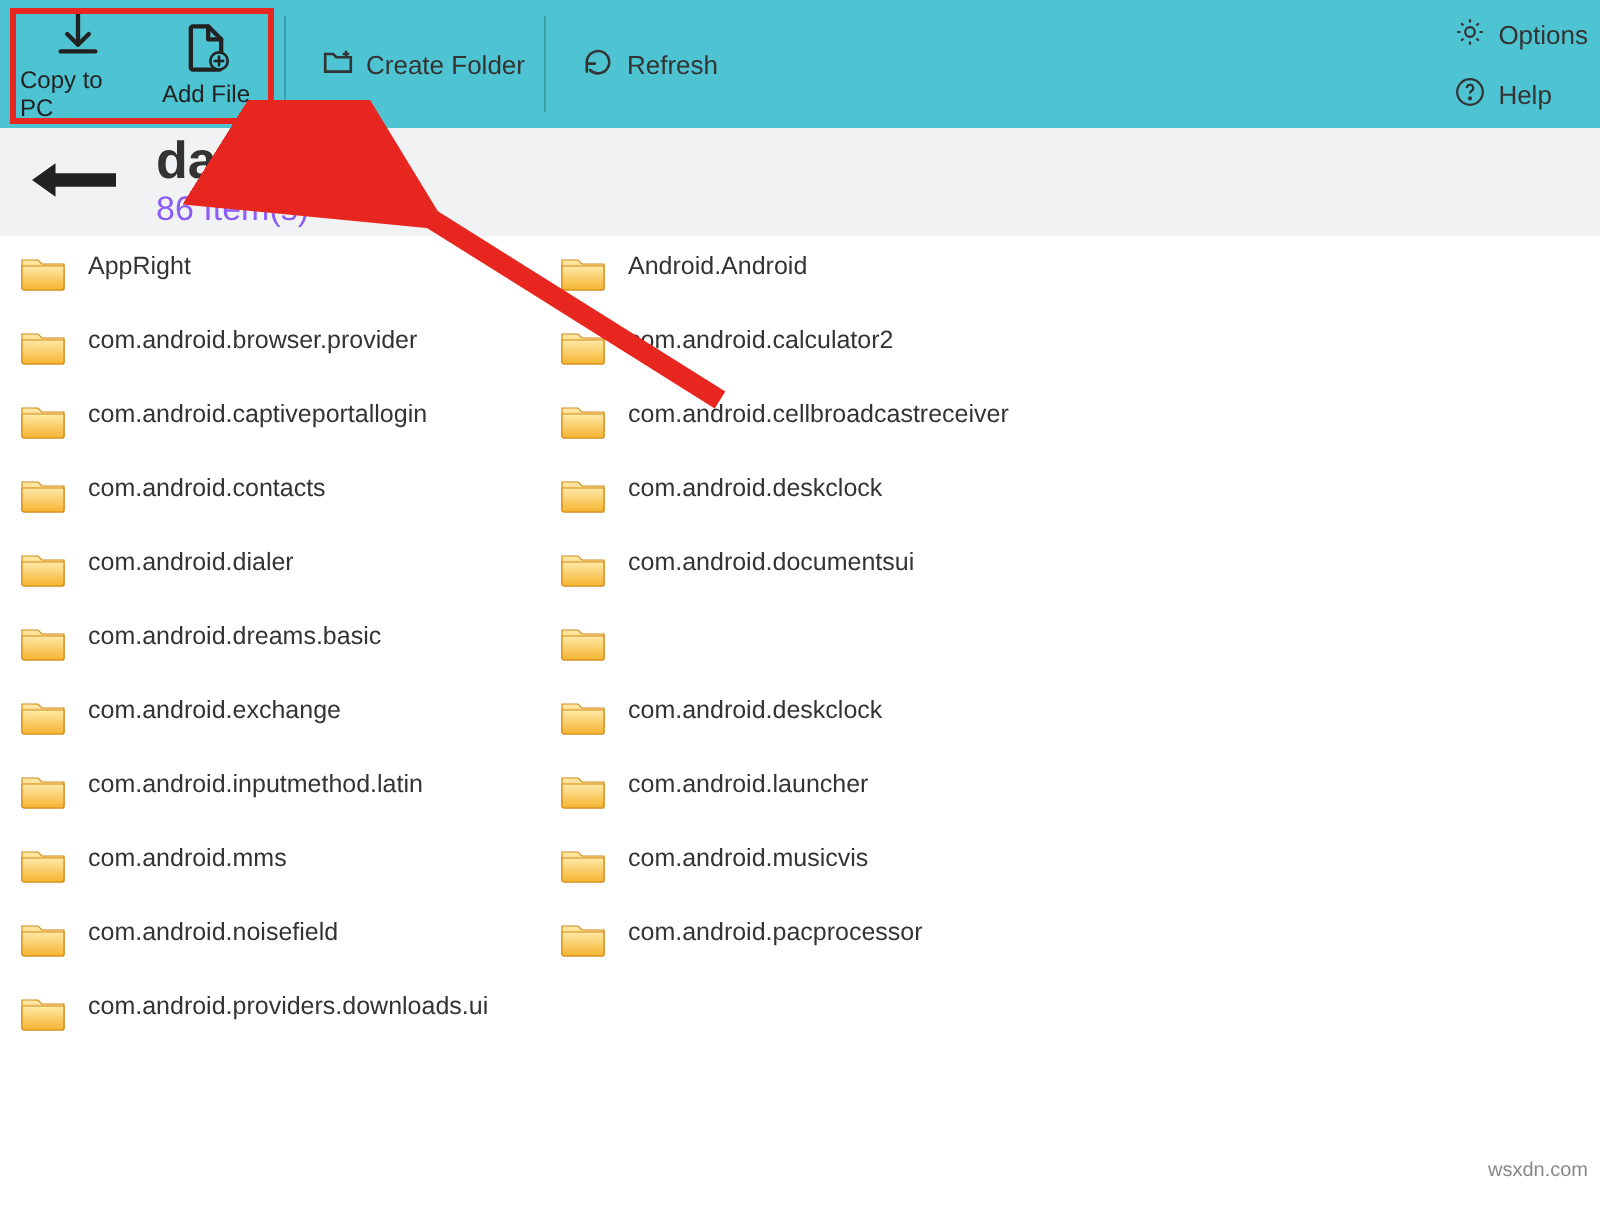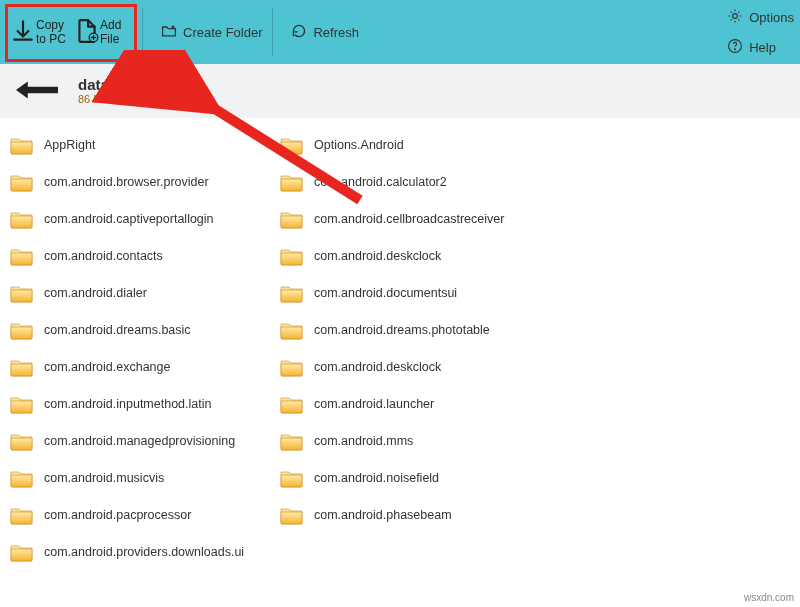--- a/index.html
+++ b/index.html
@@ -30,21 +30,21 @@
   }
   .tb-two {
     display: flex;
     flex-direction: row;
     gap: 6px;
   }
   .tb-big {
     width: 58px;
     height: 52px;
     display: flex;
-    flex-direction: row;
+    flex-direction: column;
     align-items: center;
     justify-content: center;
     font-size: 12px;
     color: #222;
     cursor: pointer;
   }
   .tb-big svg { width: 26px; height: 26px; }
   .tb-divider {
     width: 1px;
     height: 48px;
@@ -80,64 +80,64 @@
   .crumbbar {
     height: 54px;
     background: #f1f2f3;
     display: flex;
     align-items: center;
     padding: 0 16px;
   }
   .back-arrow { margin-right: 20px; cursor: pointer; }
   .back-arrow svg { width: 42px; height: 20px; }
   .crumb-title {
-    font-size: 15px;
+    font-size: 26px;
     font-weight: 600;
     color: #333;
     line-height: 1.05;
   }
   .crumb-count {
-    font-size: 11px;
-    color: #a16207;
+    font-size: 17px;
+    color: #8b5cf6;
   }
   
   .grid-wrap {
     height: 489px;
     overflow-y: scroll;
     padding: 8px 6px;
   }
   .grid-wrap::-webkit-scrollbar { width: 15px; }
   .grid-wrap::-webkit-scrollbar-track { background: #f4f4f4; }
   .grid-wrap::-webkit-scrollbar-thumb { background: #cccccc; }
   .cols {
     display: grid;
     grid-template-columns: 270px 1fr;
     column-gap: 0px;
   }
   .frow {
     display: flex;
-    align-items: center;
+    align-items: flex-start;
     height: 37px;
     cursor: pointer;
     padding-left: 4px;
     gap: 10px;
   }
   .frow span { font-size: 12.5px; color: #333; }
   .folder-icn { width: 24px; height: 20px; }
   
   .anno-arrow {
     position: absolute;
     left: 80px; top: 50px;
     width: 310px; height: 170px;
     pointer-events: none;
   }
   .watermark {
     position: absolute;
     right: 6px;
-    bottom: 4px;
+    bottom: 16px;
     font-size: 10px;
     color: #888;
   }
 </style>
 </head>
 <body>
 
 <svg width="0" height="0" style="position:absolute">
   <defs>
     <linearGradient id="fgrad" x1="0" y1="0" x2="0" y2="1">
@@ -248,21 +248,21 @@
       <div class="frow">
     <svg class="folder-icn" viewBox="0 0 24 20">
           <use href="#folder-ic"></use>
         </svg>
     <span>AppRight</span>
   </div>
       <div class="frow">
     <svg class="folder-icn" viewBox="0 0 24 20">
           <use href="#folder-ic"></use>
         </svg>
-    <span>Options.Android</span>
+    <span>Android.Android</span>
   </div>
       <div class="frow">
     <svg class="folder-icn" viewBox="0 0 24 20">
           <use href="#folder-ic"></use>
         </svg>
     <span>com.android.browser.provider</span>
   </div>
       <div class="frow">
     <svg class="folder-icn" viewBox="0 0 24 20">
           <use href="#folder-ic"></use>
@@ -308,21 +308,20 @@
       <div class="frow">
     <svg class="folder-icn" viewBox="0 0 24 20">
           <use href="#folder-ic"></use>
         </svg>
     <span>com.android.dreams.basic</span>
   </div>
       <div class="frow">
     <svg class="folder-icn" viewBox="0 0 24 20">
           <use href="#folder-ic"></use>
         </svg>
-    <span>com.android.dreams.phototable</span>
   </div>
       <div class="frow">
     <svg class="folder-icn" viewBox="0 0 24 20">
           <use href="#folder-ic"></use>
         </svg>
     <span>com.android.exchange</span>
   </div>
       <div class="frow">
     <svg class="folder-icn" viewBox="0 0 24 20">
           <use href="#folder-ic"></use>
@@ -338,51 +337,39 @@
       <div class="frow">
     <svg class="folder-icn" viewBox="0 0 24 20">
           <use href="#folder-ic"></use>
         </svg>
     <span>com.android.launcher</span>
   </div>
       <div class="frow">
     <svg class="folder-icn" viewBox="0 0 24 20">
           <use href="#folder-ic"></use>
         </svg>
-    <span>com.android.managedprovisioning</span>
-  </div>
-      <div class="frow">
-    <svg class="folder-icn" viewBox="0 0 24 20">
-          <use href="#folder-ic"></use>
-        </svg>
     <span>com.android.mms</span>
   </div>
       <div class="frow">
     <svg class="folder-icn" viewBox="0 0 24 20">
           <use href="#folder-ic"></use>
         </svg>
     <span>com.android.musicvis</span>
   </div>
       <div class="frow">
     <svg class="folder-icn" viewBox="0 0 24 20">
           <use href="#folder-ic"></use>
         </svg>
     <span>com.android.noisefield</span>
   </div>
       <div class="frow">
     <svg class="folder-icn" viewBox="0 0 24 20">
           <use href="#folder-ic"></use>
         </svg>
     <span>com.android.pacprocessor</span>
-  </div>
-      <div class="frow">
-    <svg class="folder-icn" viewBox="0 0 24 20">
-          <use href="#folder-ic"></use>
-        </svg>
-    <span>com.android.phasebeam</span>
   </div>
       <div class="frow">
     <svg class="folder-icn" viewBox="0 0 24 20">
           <use href="#folder-ic"></use>
         </svg>
     <span>com.android.providers.downloads.ui</span>
   </div>
     </div>
 </div>
 

